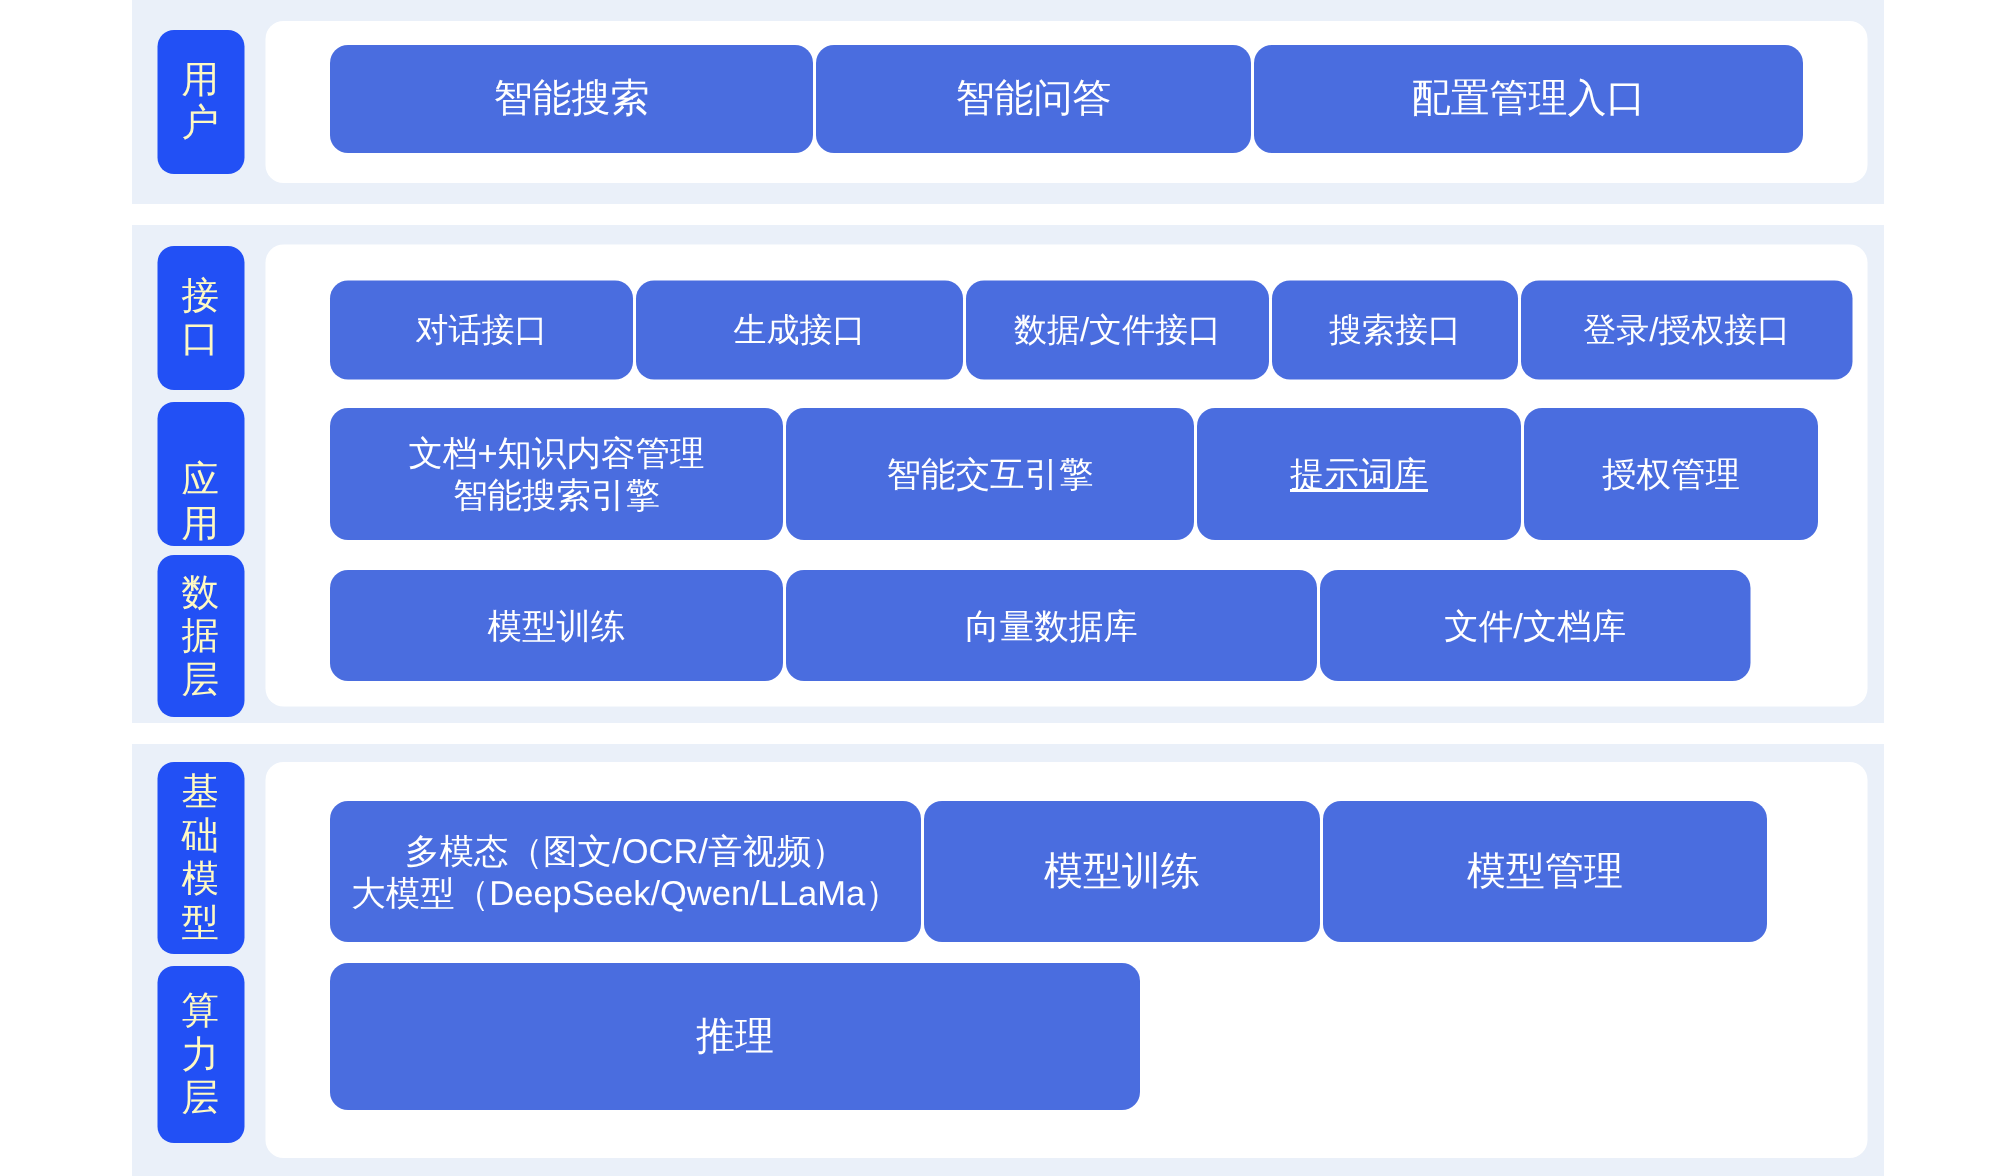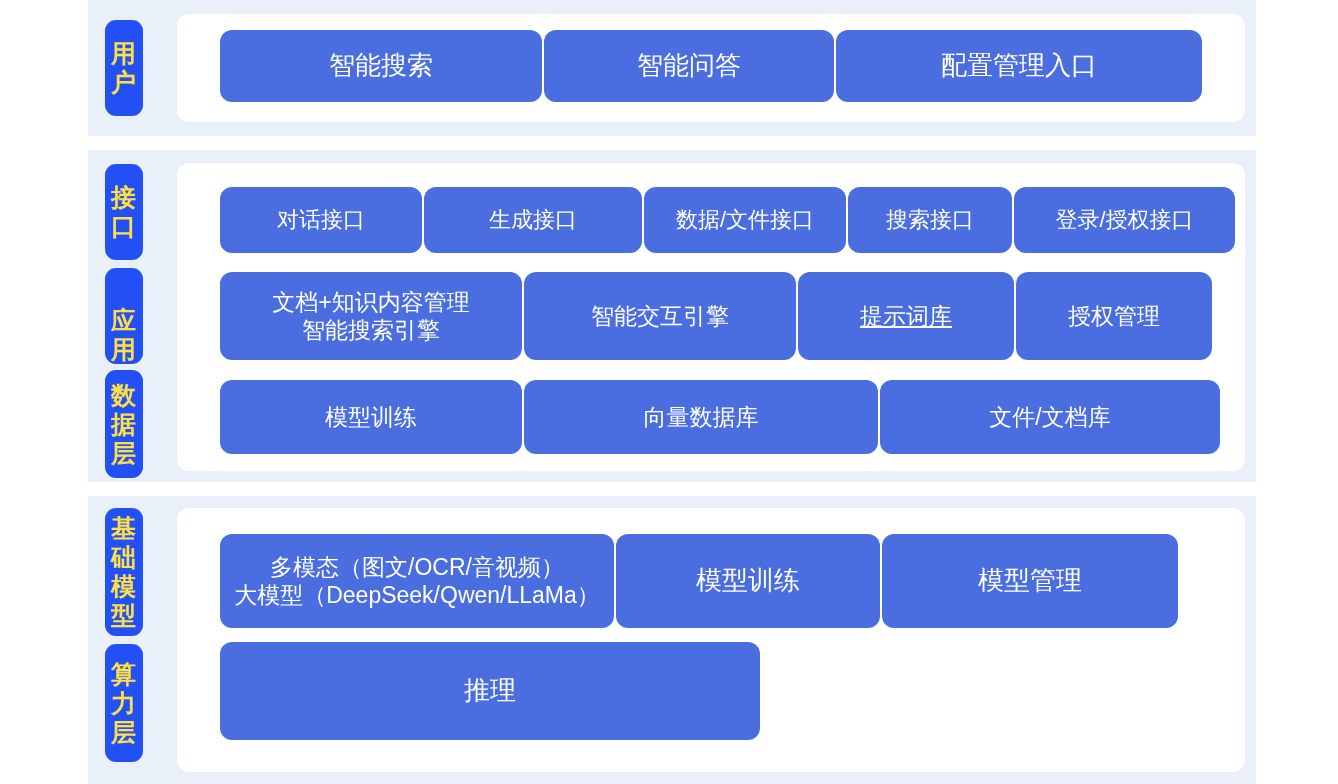--- a/index.html
+++ b/index.html
@@ -29,26 +29,26 @@
     background: #eaf0f9;
   }
   .panel-user   { top: 0px;   height: 136px; }
   .panel-middle { top: 150px; height: 332px; }
   .panel-base   { top: 496px; height: 288px; }
 
   
   .tab {
     position: absolute;
     left: 105px;
-    width: 38px;
+    width: 58px;
     background: #2250f5;
     border-radius: 11px;
-    color: #fde047;
+    color: #fef9c3;
     font-size: 25px;
-    font-weight: bold;
+    font-weight: normal;
     line-height: 1.16;
     letter-spacing: 1px;
     display: flex;
     align-items: center;
     justify-content: center;
     text-align: center;
     box-sizing: border-box;
   }
   .tab-inner { width: 28px; word-break: break-all; }
 
@@ -135,21 +135,21 @@
       </div>
     </div>
     <div class="box box-md" style="width:272px; height:88px;">智能交互引擎</div>
     <div class="box box-md" style="width:216px; height:88px;text-decoration:underline;">提示词库</div>
     <div class="box box-md" style="width:196px; height:88px;">授权管理</div>
   </div>
 
   <div class="row" style="left:220px; top:380px;">
     <div class="box box-md" style="width:302px; height:74px;">模型训练</div>
     <div class="box box-md" style="width:354px; height:74px;">向量数据库</div>
-    <div class="box box-md" style="width:340px; height:74px;">文件/文档库</div>
+    <div class="box box-md" style="width:287px; height:74px;">文件/文档库</div>
   </div>
 
   <div class="panel panel-base"></div>
 
   <div class="tab" style="top:508px; height:128px;">
     <span class="tab-inner">基础模型</span>
   </div>
   <div class="tab" style="top:644px; height:118px;">
     <span class="tab-inner">算力层</span>
   </div>

